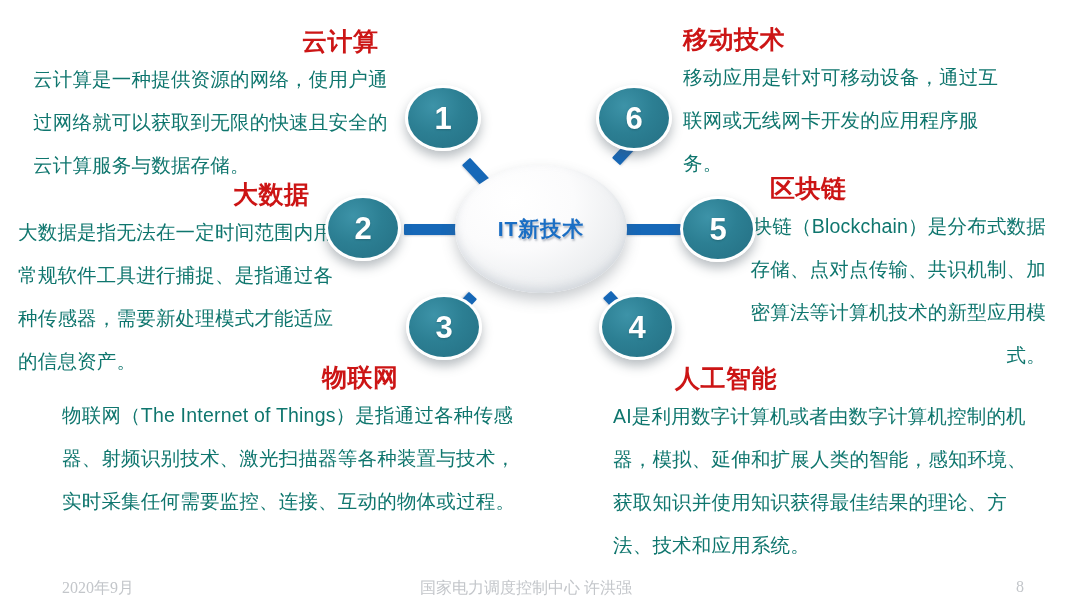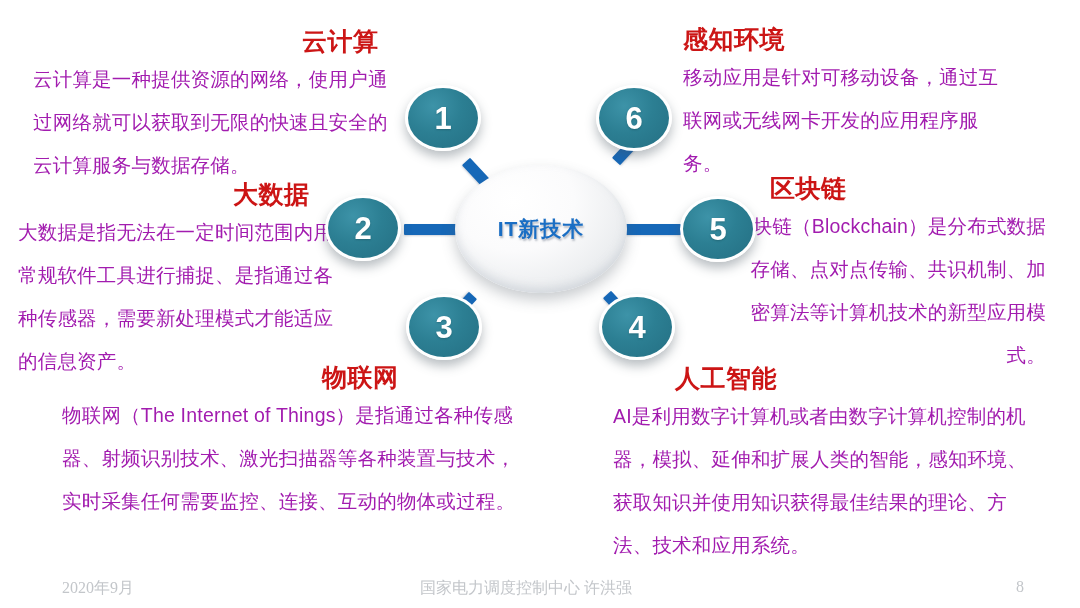--- a/index.html
+++ b/index.html
@@ -25,21 +25,21 @@
     position: absolute;
     color: #cc1515;
     font-weight: bold;
     font-size: 25px;
     line-height: 28px;
     letter-spacing: 0.5px;
     white-space: nowrap;
   }
   .body-text {
     position: absolute;
-    color: #a21caf;
+    color: #0f766e;
     font-size: 19.5px;
     line-height: 43px;
     letter-spacing: 0.2px;
   }
   .body-text.ta-right { text-align: right; }
   .body-text.ta-left  { text-align: left;  }
 
   
   .hub {
     position: absolute;
@@ -122,21 +122,21 @@
   <div class="body-text ta-left" style="left:33px; top:58px; width:370px;">云计算是一种提供资源的网络，使用户通过网络就可以获取到无限的快速且安全的云计算服务与数据存储。</div>
 
   <div class="heading" style="left:225px; top:180px;margin-left:8px;">大数据</div>
 
   <div class="body-text ta-left" style="left:18px; top:211px; width:330px;">大数据是指无法在一定时间范围内用常规软件工具进行捕捉、是指通过各种传感器，需要新处理模式才能适应的信息资产。</div>
 
   <div class="heading" style="left:322px; top:363px;">物联网</div>
 
   <div class="body-text ta-left" style="left:14px; top:394px; width:465px;margin-left:48px;">物联网（The Internet of Things）是指通过各种传感器、射频识别技术、激光扫描器等各种装置与技术，实时采集任何需要监控、连接、互动的物体或过程。</div>
 
-  <div class="heading" style="left:683px; top:25px;">感知环境</div>
+  <div class="heading" style="left:683px; top:25px;">移动技术</div>
 
   <div class="body-text ta-left" style="left:683px; top:56px; width:330px;">移动应用是针对可移动设备，通过互联网或无线网卡开发的应用程序服务。</div>
 
   <div class="heading" style="left:770px; top:174px;">区块链</div>
 
   <div class="body-text ta-right" style="left:733px; top:205px; width:313px;">区块链（Blockchain）是分布式数据存储、点对点传输、共识机制、加密算法等计算机技术的新型应用模式。</div>
 
   <div class="heading" style="left:675px; top:364px;">人工智能</div>
 
   <div class="body-text ta-left" style="left:613px; top:395px; width:416px;">AI是利用数字计算机或者由数字计算机控制的机器，模拟、延伸和扩展人类的智能，感知环境、获取知识并使用知识获得最佳结果的理论、方法、技术和应用系统。</div>

